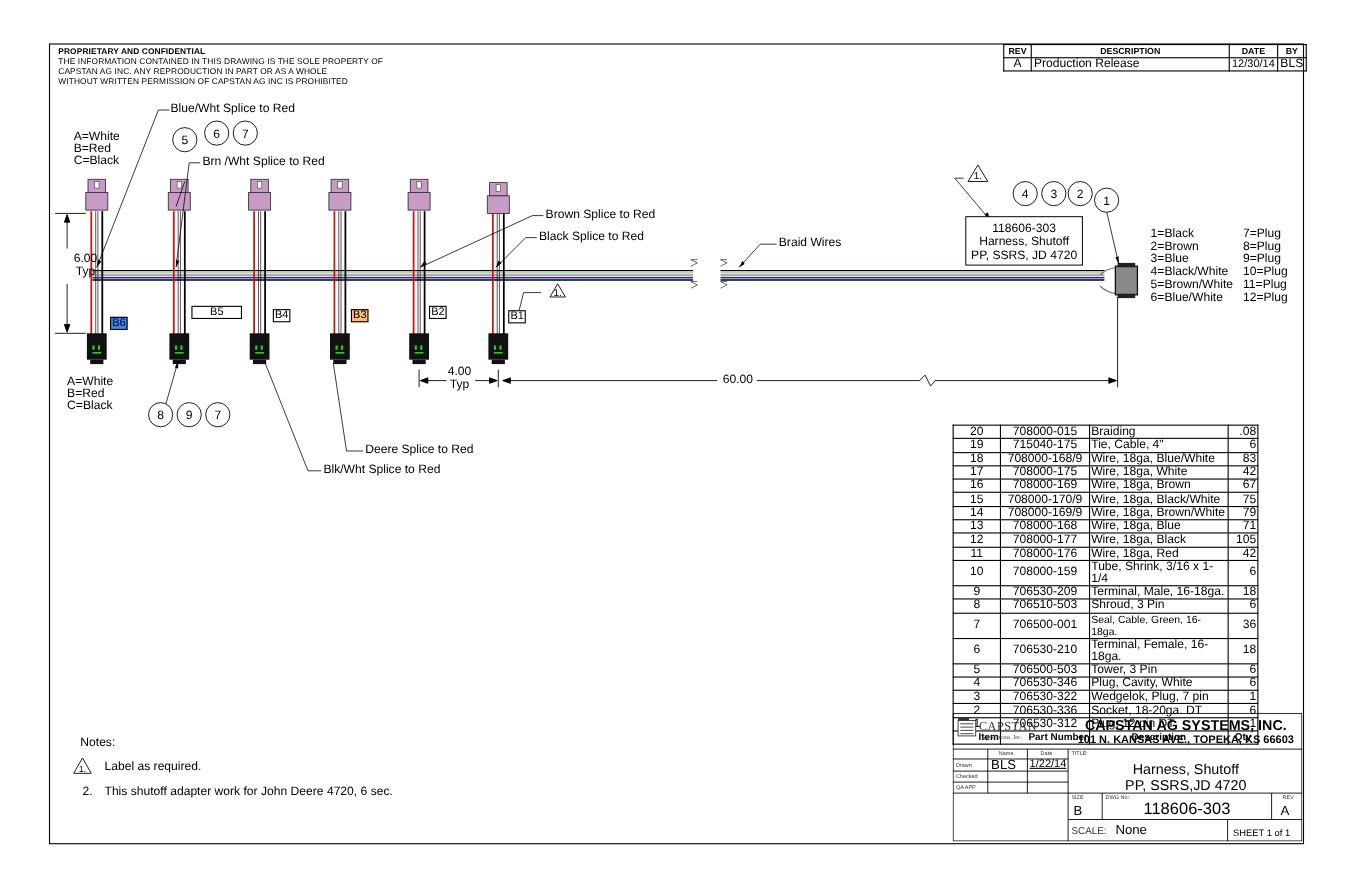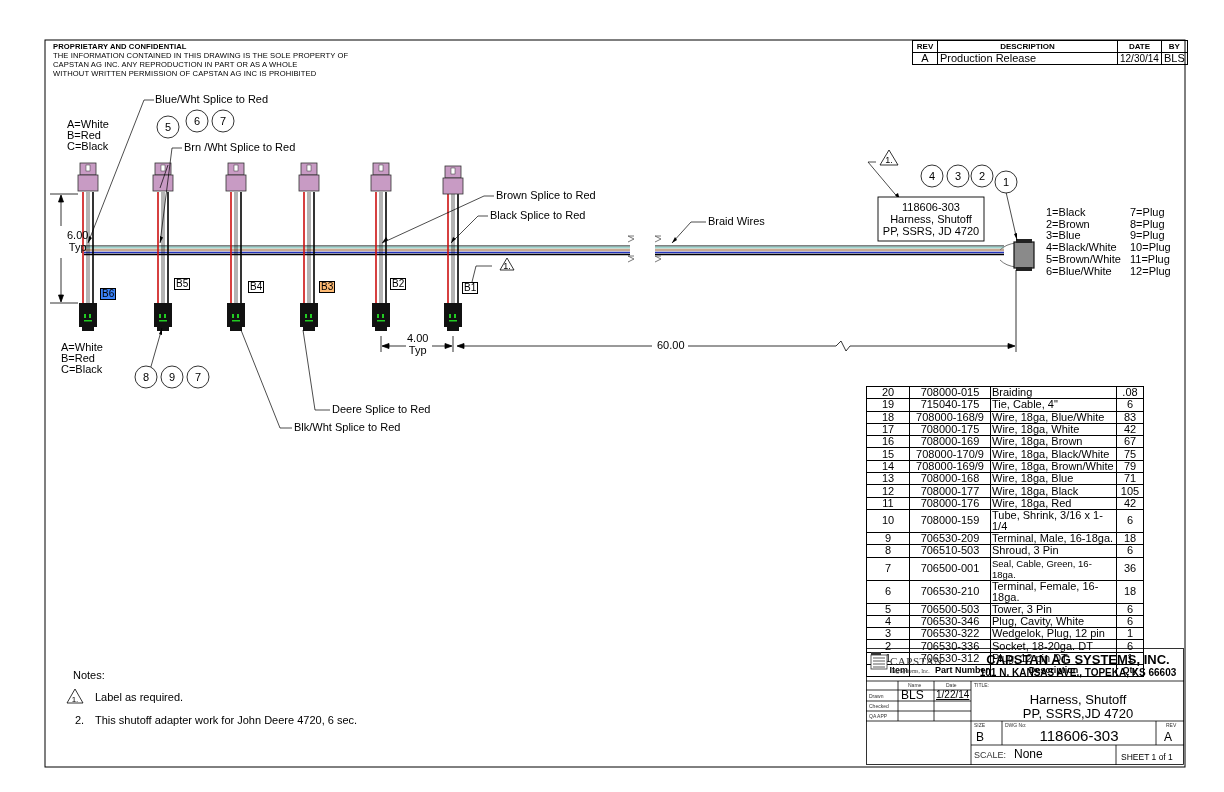--- a/index.html
+++ b/index.html
@@ -10,21 +10,21 @@
   .conf b { font-weight:bold; }
   table.rev { position:absolute; left:912px; top:40px; border-collapse:collapse; font-size:11px; }
   table.rev td, table.rev th { border:1px solid #000; padding:0 2px; height:11px; line-height:11px; }
   table.rev th { font-size:8px; font-weight:bold; }
   table.bom { position:absolute; left:866px; top:386px; border-collapse:collapse; font-size:11px; }
   table.bom td, table.bom th { border:1px solid #000; padding:0 1px; height:11.3px; line-height:11px; }
   table.bom th { font-size:9px; font-weight:bold;text-align:right; }
   .c-item { width:40px; text-align:center; }
   .c-part { width:78px; text-align:center; }
   .c-desc { width:123px; text-align:left; }
-  .c-qty { width:24px; text-align:center; }
+  .c-qty { width:24px; text-align:right; }
   .tiny { font-size:5px; color:#333; }
   .cs-wrap { position:absolute; left:866px; top:648px; width:318px; height:117px; }
 </style>
 </head>
 <body>
 
 <div id="sheet">
 
   <svg id="frame" width="1224" height="792" style="position:absolute;left:0;top:0;">
     <rect x="45" y="40" width="1140" height="727" fill="none" stroke="#000" stroke-width="1"></rect>
@@ -324,21 +324,21 @@
     <div>Typ</div>
   </div>
   <div class="txt" style="left:407px;top:332px;font-size:11px;text-align:center;line-height:12px;">
     <div>4.00</div>
     <div>Typ</div>
   </div>
   <div class="txt" style="left:655px;top:340px;font-size:11px;background:#fff;padding:0 2px;">60.00</div>
 
   <div id="branch-labels">
       <div class="txt" style="left: 100px; top: 288px; font-size: 10px; border: 1px solid rgb(0, 0, 0); padding: 0px 1px; background: #3b82f6;">B6</div>
-      <div class="txt" style="left: 174px; top: 278px; font-size: 10px; border: 1px solid rgb(0, 0, 0); padding: 0px 1px; background: rgb(255, 255, 255);">B5</div>
+      <div class="txt" style="left: 174px; top: 278px; font-size: 10px; border: 1px solid rgb(0, 0, 0); padding: 0px 16px; background: rgb(255, 255, 255);">B5</div>
       <div class="txt" style="left: 248px; top: 281px; font-size: 10px; border: 1px solid rgb(0, 0, 0); padding: 0px 1px; background: rgb(255, 255, 255);">B4</div>
       <div class="txt" style="left: 319px; top: 281px; font-size: 10px; border: 1px solid rgb(0, 0, 0); padding: 0px 1px; background: #fdba74;">B3</div>
       <div class="txt" style="left: 390px; top: 278px; font-size: 10px; border: 1px solid rgb(0, 0, 0); padding: 0px 1px; background: rgb(255, 255, 255);">B2</div>
       <div class="txt" style="left: 462px; top: 282px; font-size: 10px; border: 1px solid rgb(0, 0, 0); padding: 0px 1px; background: rgb(255, 255, 255);">B1</div>
     </div>
 
   <table class="bom" id="bom">
     <tbody id="bom-body">
         <tr>
           <td class="c-item">20</td>
@@ -438,21 +438,21 @@
         </tr>
         <tr>
           <td class="c-item">4</td>
           <td class="c-part">706530-346</td>
           <td class="c-desc">Plug, Cavity, White</td>
           <td class="c-qty">6</td>
         </tr>
         <tr>
           <td class="c-item">3</td>
           <td class="c-part">706530-322</td>
-          <td class="c-desc">Wedgelok, Plug, 12 pin</td>
+          <td class="c-desc">Wedgelok, Plug, 7 pin</td>
           <td class="c-qty">1</td>
         </tr>
         <tr>
           <td class="c-item">2</td>
           <td class="c-part">706530-336</td>
           <td class="c-desc">Socket, 18-20ga. DT</td>
           <td class="c-qty">6</td>
         </tr>
         <tr>
           <td class="c-item">1</td>

